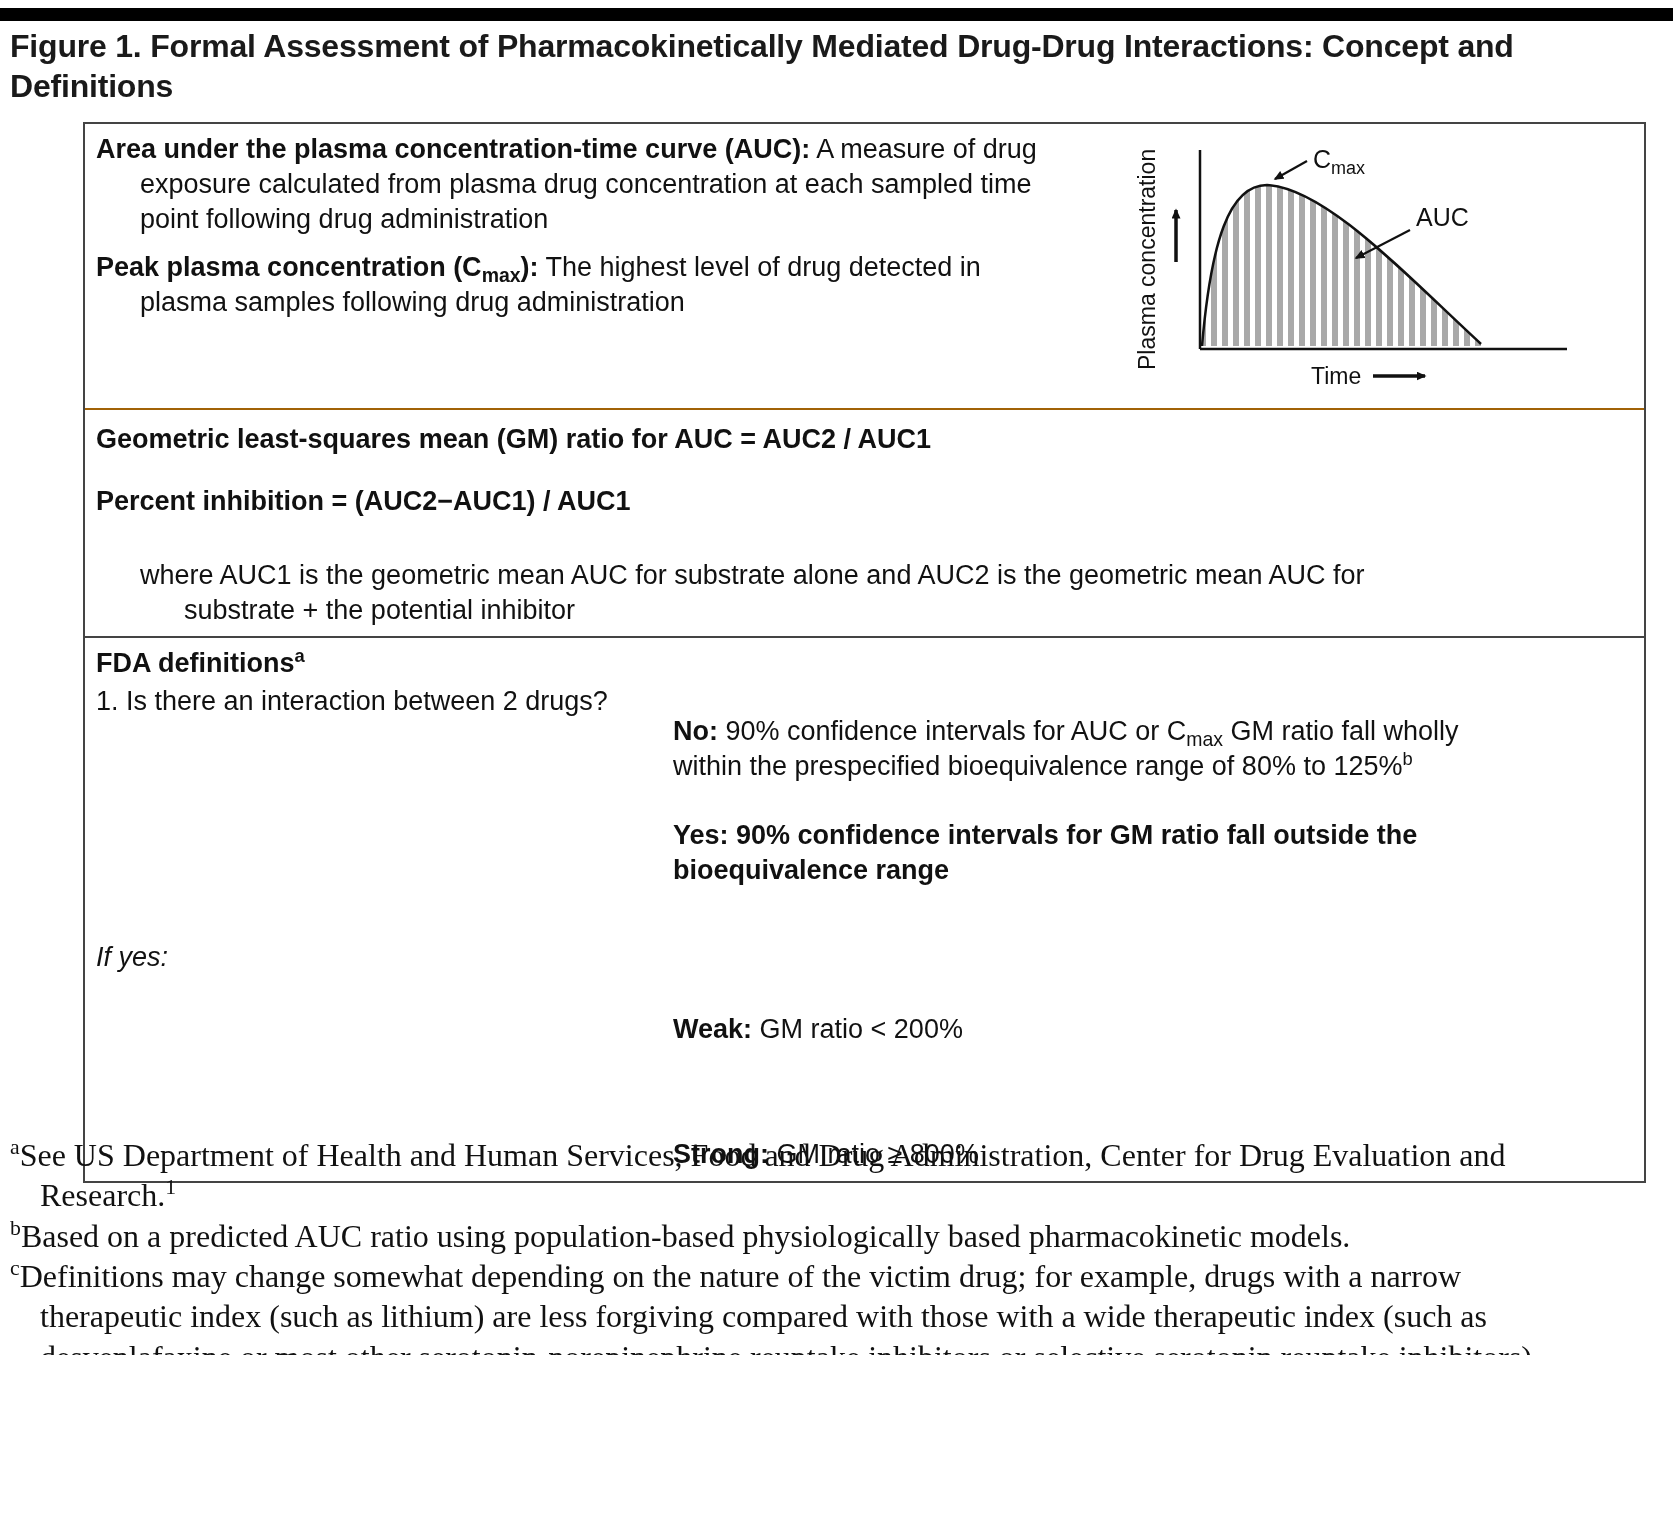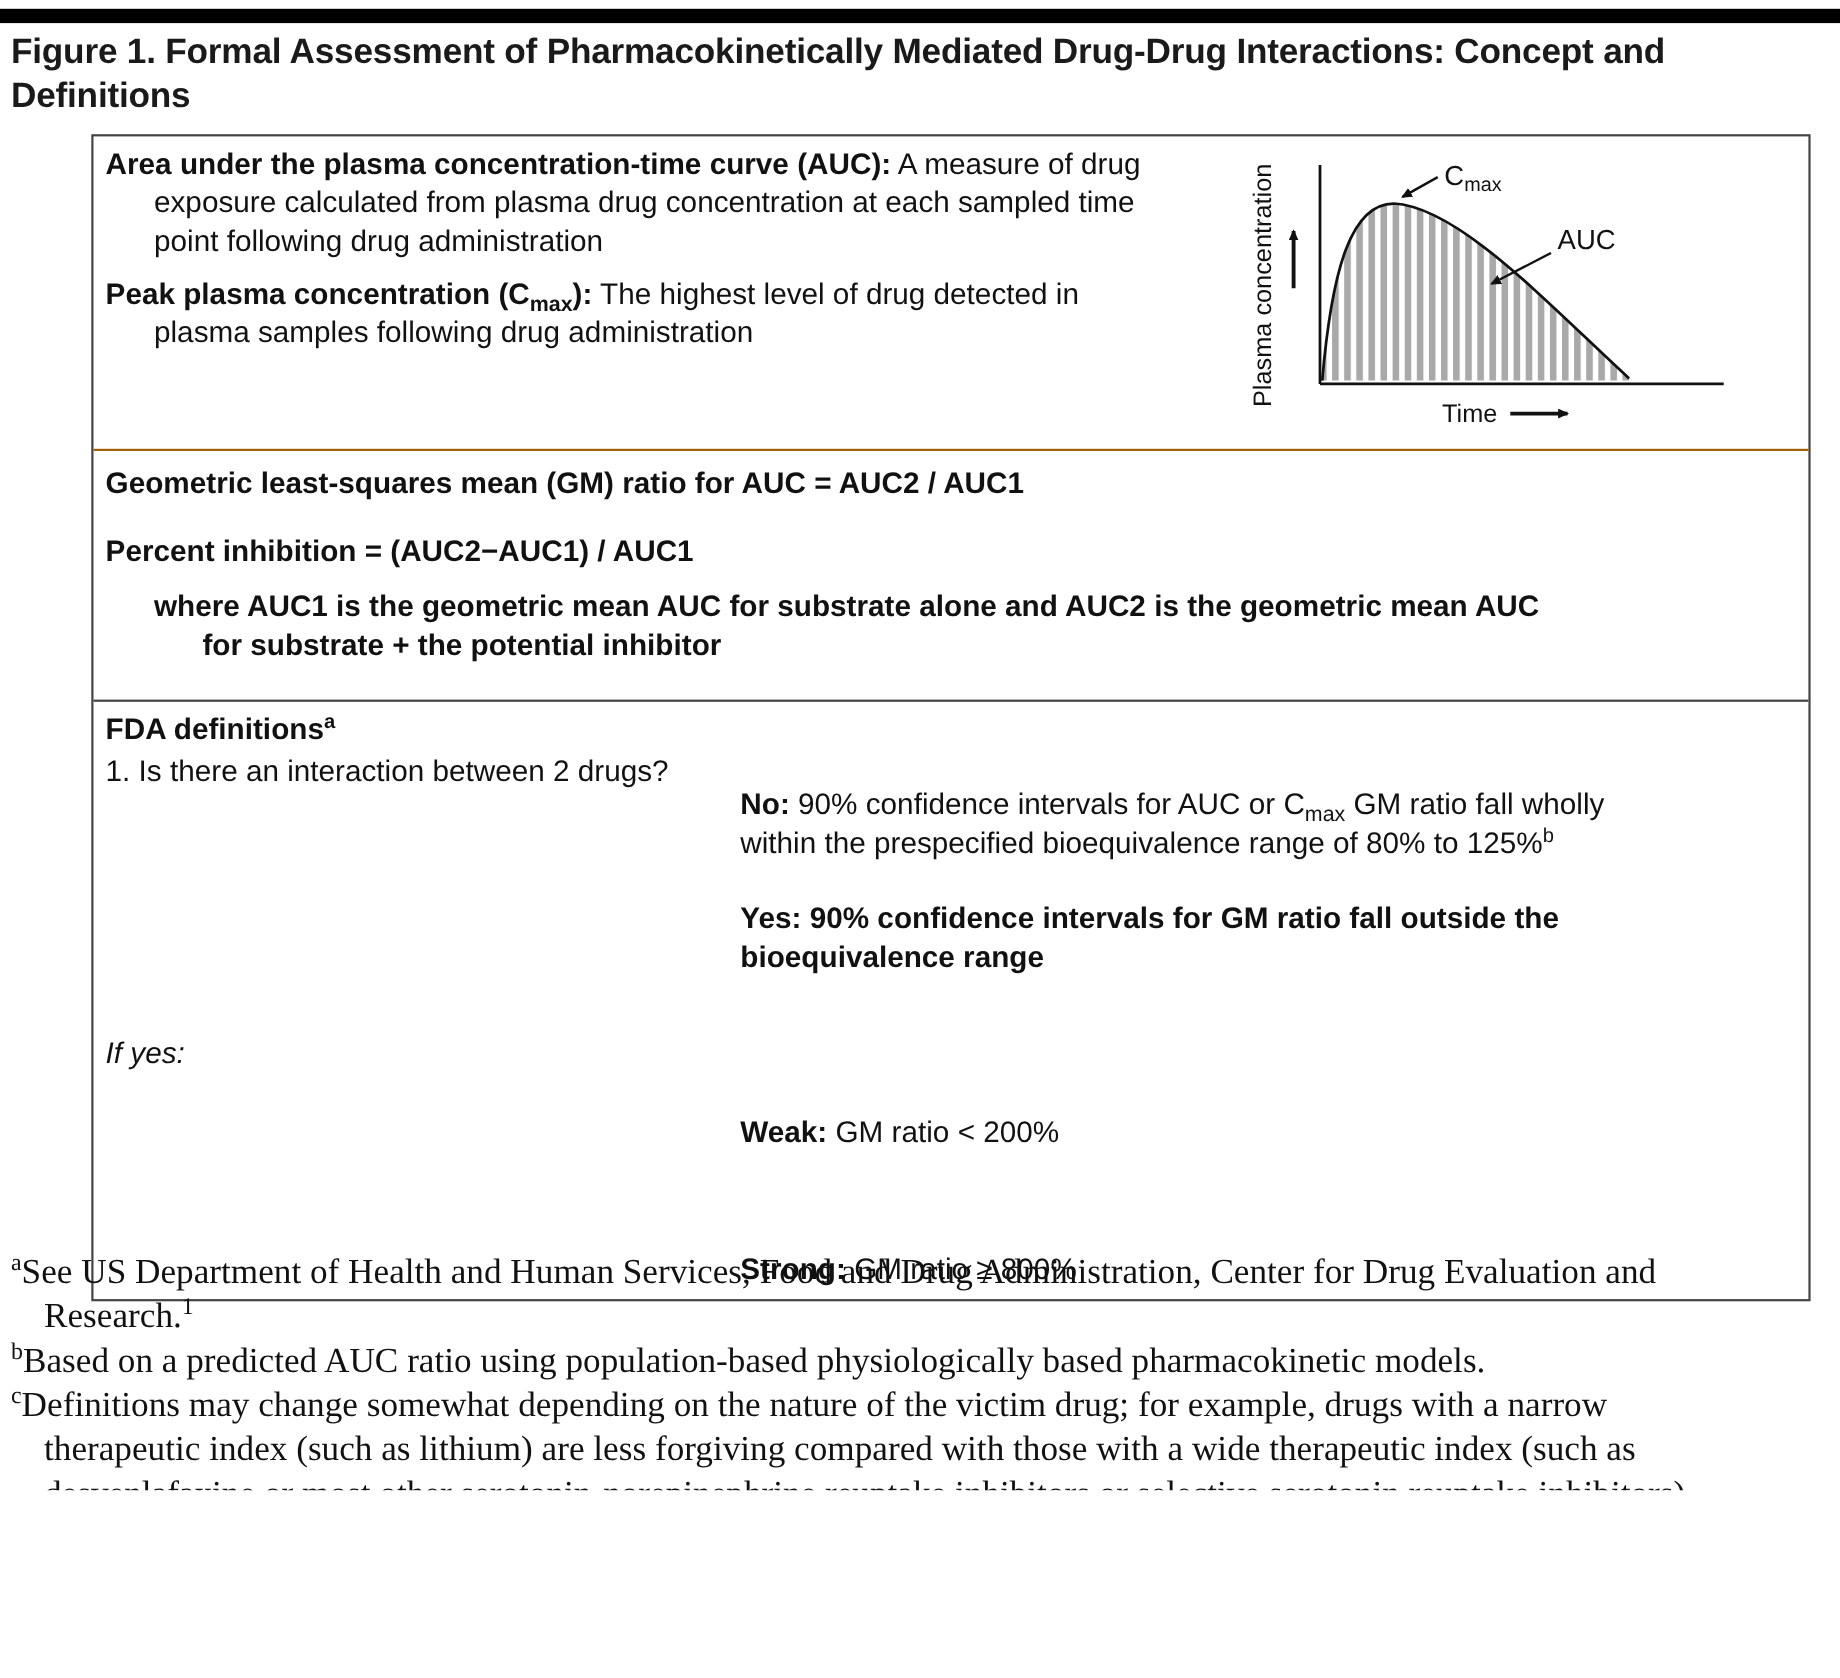--- a/index.html
+++ b/index.html
@@ -108,21 +108,21 @@
       </div>
     </div>
 
     <div class="sec sec2">
       <p class="para" style="top:12px; left:11px;">
         <b>Geometric least-squares mean (GM) ratio for AUC = AUC2 / AUC1</b>
       </p>
       <p class="para" style="top:74px; left:11px;">
         <b>Percent inhibition = (AUC2−AUC1) / AUC1</b>
       </p>
-      <p class="para hang2" style="top:124px; left:55px; width:1270px;font-weight:bold;">
+      <p class="para hang2" style="top:148px; left:55px; width:1270px;">
         <span>where AUC1 is the geometric mean AUC for substrate alone and AUC2 is the geometric mean AUC for substrate + the potential inhibitor</span>
       </p>
     </div>
 
     <div class="sec sec3">
       <p class="para" style="top:8px; left:11px;text-align:center;">
         <b><span>FDA definitions</span><sup>a</sup></b>
       </p>
       <p class="para" style="top:46px; left:11px;">1. Is there an interaction between 2 drugs?</p>
 

